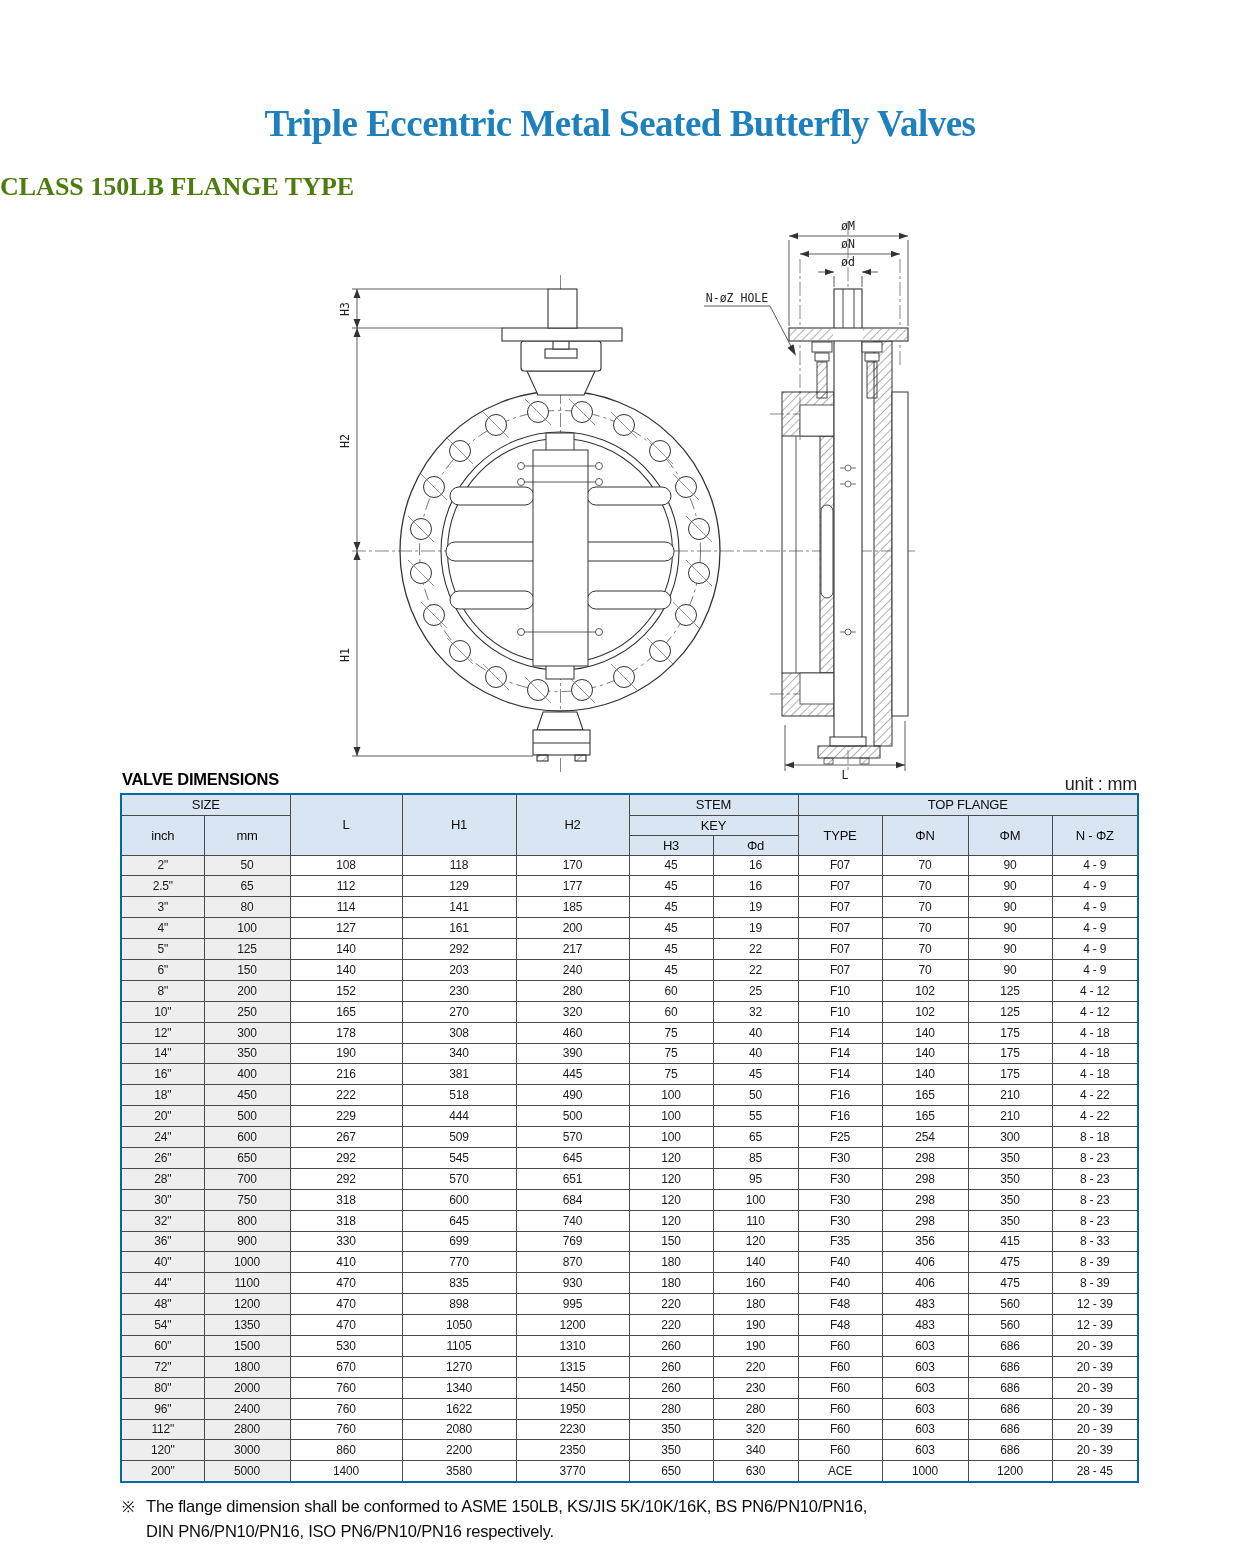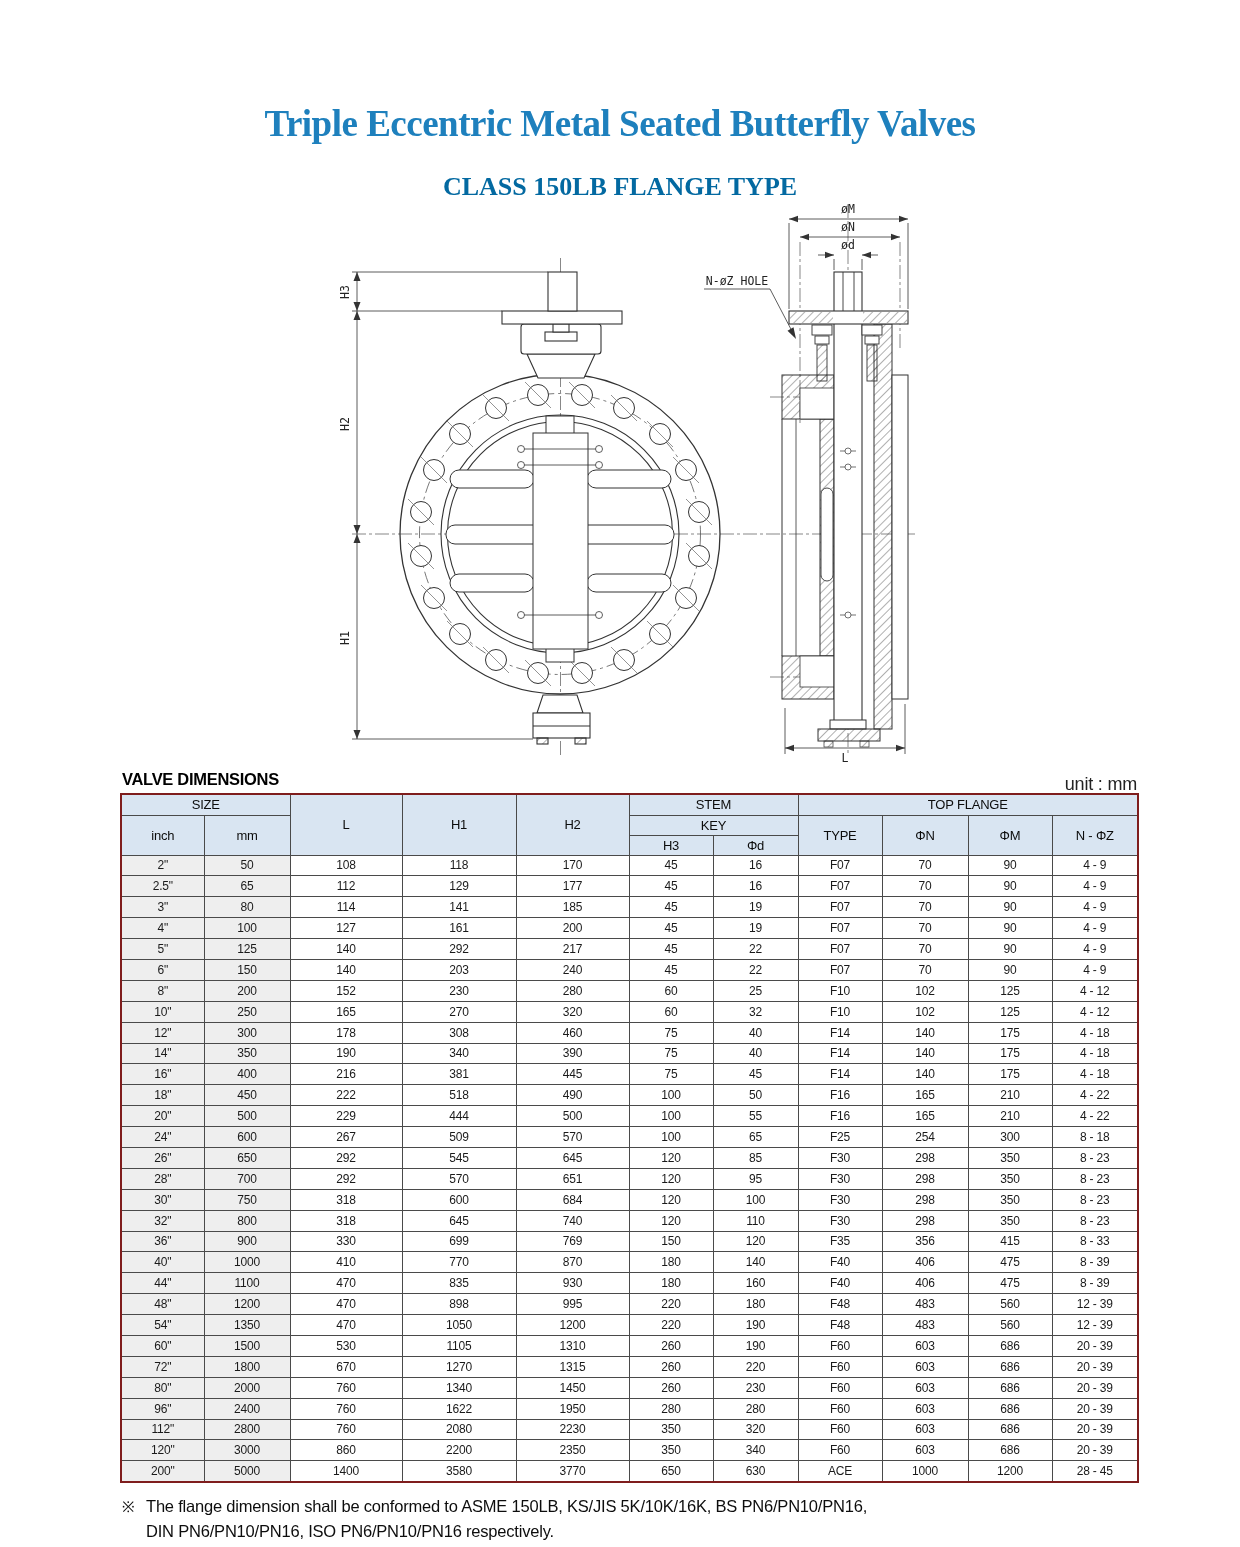--- a/index.html
+++ b/index.html
@@ -6,45 +6,45 @@
   .page {
     position:relative; width:1240px; height:1547px; background:#ffffff;
     font-family:"Liberation Sans", sans-serif; overflow:hidden;border-radius:19px;
   }
   .doc-title {
     position:absolute; top:102px; left:0; right:0; text-align:center;
     font-family:"Liberation Serif", serif; font-weight:bold; font-size:37px;
     color:#1e80bd; letter-spacing:-0.5px;
   }
   .doc-subtitle {
-    position:absolute; top:172px; left:0; right:0; text-align:center;
+    position:absolute; top:172px; left:0; right:0; 
     font-family:"Liberation Serif", serif; font-weight:bold; font-size:26px;
-    color:#0369a1; letter-spacing:0px;
-  }
-  .drawing { position:absolute; left:330px; top:191px; width:800px; height:590px; }
+    color:#4d7c0f; letter-spacing:0px;
+  }
+  .drawing { position:absolute; left:330px; top:208px; width:800px; height:590px; }
   .drawing svg { display:block; }
 
   .table-title {
     position:absolute; left:122px; top:770px; font-size:17px; font-weight:bold;
     color:#000; letter-spacing:-0.3px; transform:scaleX(0.97); transform-origin:left center;
   }
   .unit-label {
     position:absolute; left:120px; top:774px; width:1017px; text-align:right;
     font-size:18px; color:#222; letter-spacing:-0.2px;
   }
   table.dims {
     position:absolute; left:120px; top:793px; width:1017px;
     border-collapse:collapse; table-layout:fixed;
     font-size:12px; color:#1a1a1a; letter-spacing:-0.2px;
   }
   table.dims th, table.dims td {
     border:1px solid #4a4a4a; text-align:center; vertical-align:middle; padding:0;
     font-weight:normal; overflow:hidden; white-space:nowrap;
   }
-  table.dims { border:2px solid #7f1d1d; }
+  table.dims { border:2px solid #0369a1; }
   table.dims th { background:#d9e5f2; font-size:13px; color:#0c0c0c; }
   table.dims thead tr.r1 { height:21px; }
   table.dims thead tr.r2 { height:20px; }
   table.dims thead tr.r3 { height:20px; }
   table.dims tbody tr { height:20.9px; }
   table.dims td.shade { background:#eeeeee; }
   .footnote {
     position:absolute; left:122px; top:1494px; width:900px;
     font-size:16.5px; color:#0d0d0d; letter-spacing:-0.2px; line-height:25px;
   }

